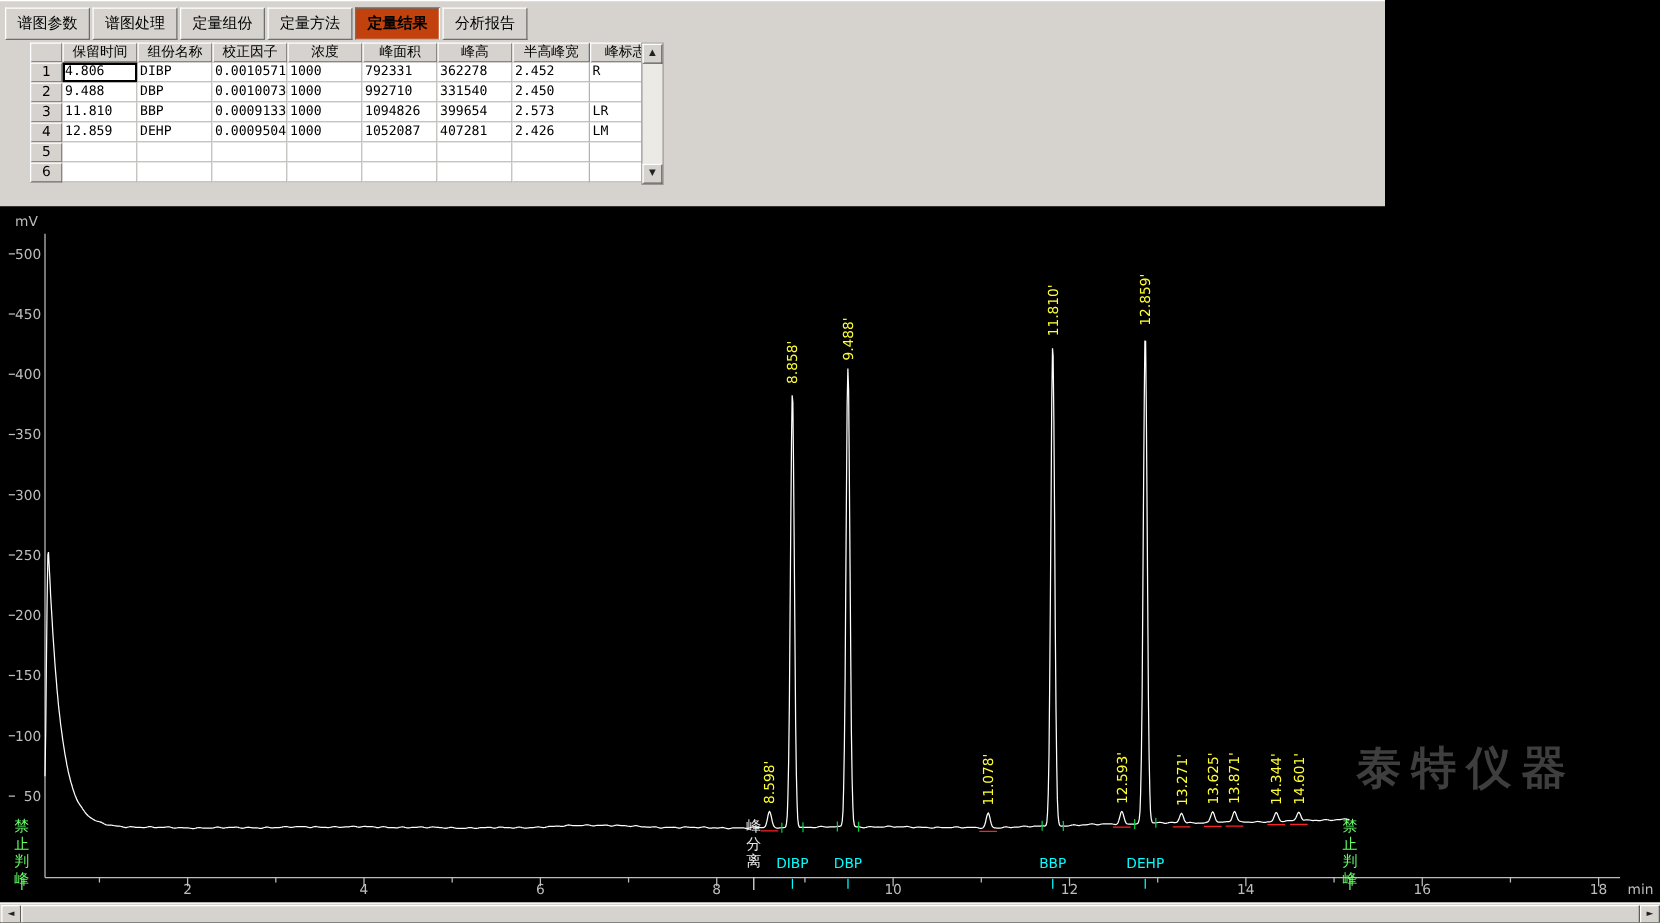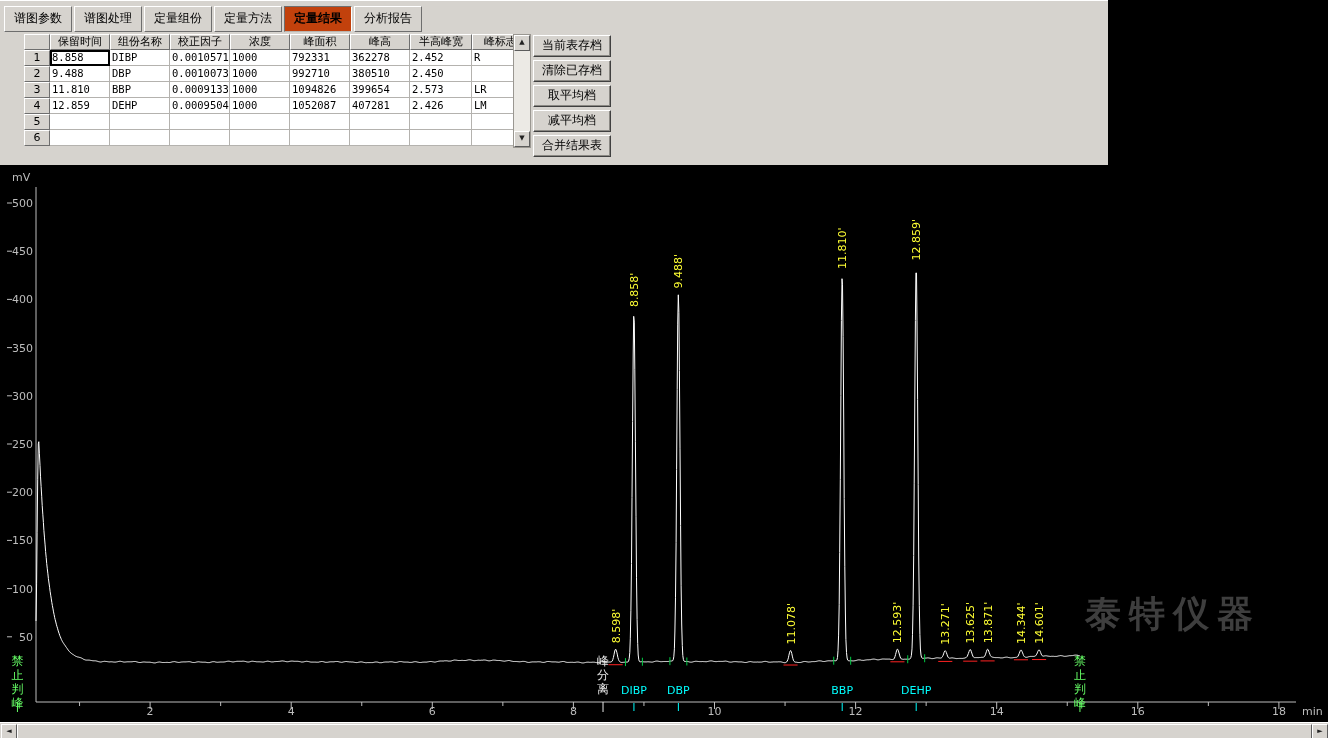--- a/index.html
+++ b/index.html
@@ -69,36 +69,36 @@
       <div class="hcell">保留时间</div>
       <div class="hcell">组份名称</div>
       <div class="hcell">校正因子</div>
       <div class="hcell">浓度</div>
       <div class="hcell">峰面积</div>
       <div class="hcell">峰高</div>
       <div class="hcell">半高峰宽</div>
       <div class="hcell">峰标志</div>
 
       <div class="num">1</div>
-      <div class="cell selected">8.858</div>
+      <div class="cell selected">4.806</div>
       <div class="cell">DIBP</div>
       <div class="cell">0.00105715</div>
       <div class="cell">1000</div>
       <div class="cell">792331</div>
       <div class="cell">362278</div>
       <div class="cell">2.452</div>
       <div class="cell">R</div>
 
       <div class="num">2</div>
       <div class="cell">9.488</div>
       <div class="cell">DBP</div>
       <div class="cell">0.00100734</div>
       <div class="cell">1000</div>
       <div class="cell">992710</div>
-      <div class="cell">380510</div>
+      <div class="cell">331540</div>
       <div class="cell">2.450</div>
       <div class="cell"></div>
 
       <div class="num">3</div>
       <div class="cell">11.810</div>
       <div class="cell">BBP</div>
       <div class="cell">0.00091338</div>
       <div class="cell">1000</div>
       <div class="cell">1094826</div>
       <div class="cell">399654</div>
@@ -134,27 +134,20 @@
       <div class="cell"></div>
       <div class="cell"></div>
       <div class="cell"></div>
     </div>
 
     <div class="vscroll">
       <div class="sbtn up">▲</div>
       <div class="sbtn down">▼</div>
     </div>
 
-    <div class="side-buttons">
-      <div class="btn">当前表存档</div>
-      <div class="btn">清除已存档</div>
-      <div class="btn">取平均档</div>
-      <div class="btn">减平均档</div>
-      <div class="btn">合并结果表</div>
-    </div>
   </div>
 
   <div class="chart">
     <div class="watermark">泰特仪器</div>
     <svg id="chromatogram-svg" width="1328" height="557">
         <text x="12" y="16" fill="#bdbdbd" font-size="11">mV</text>
         <line x1="36" y1="22" x2="36" y2="537" stroke="#bdbdbd" stroke-width="1"></line>
         <line x1="36" y1="537" x2="1296" y2="537" stroke="#bdbdbd" stroke-width="1"></line>
         <line x1="7" y1="471.8" x2="12" y2="471.8" stroke="#bdbdbd"></line>
         <text x="33" y="475.8" fill="#bdbdbd" font-size="11" text-anchor="end">50</text>

